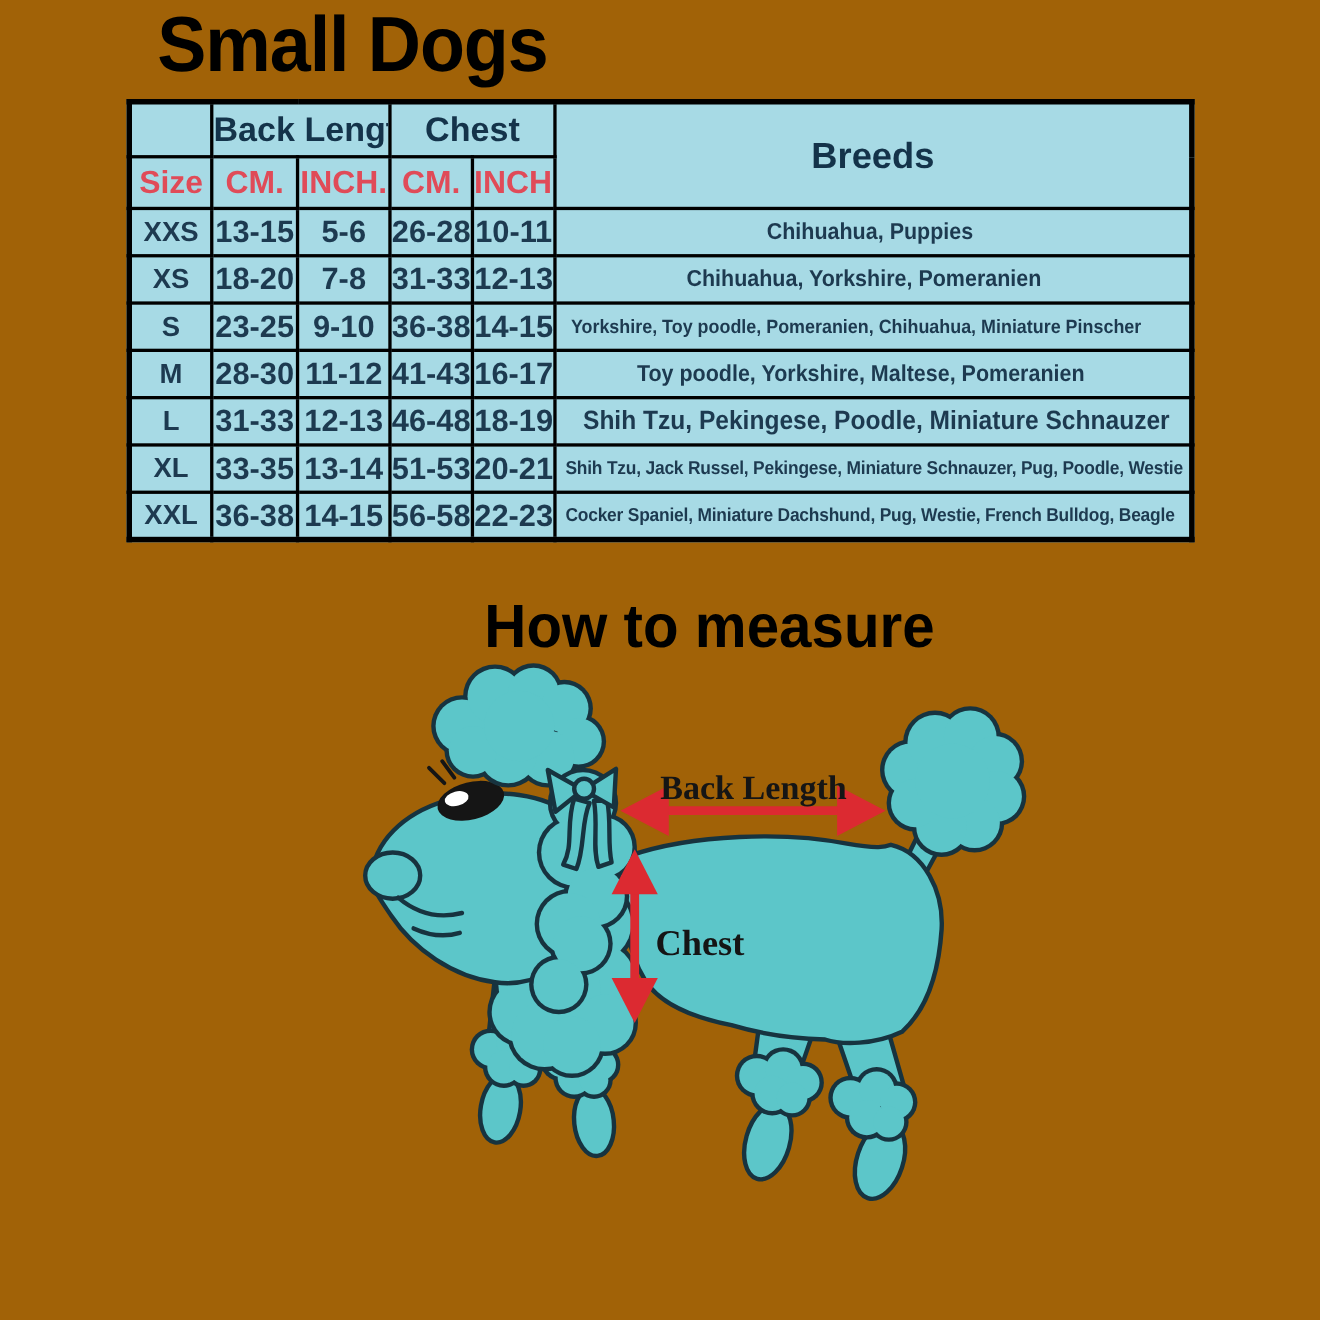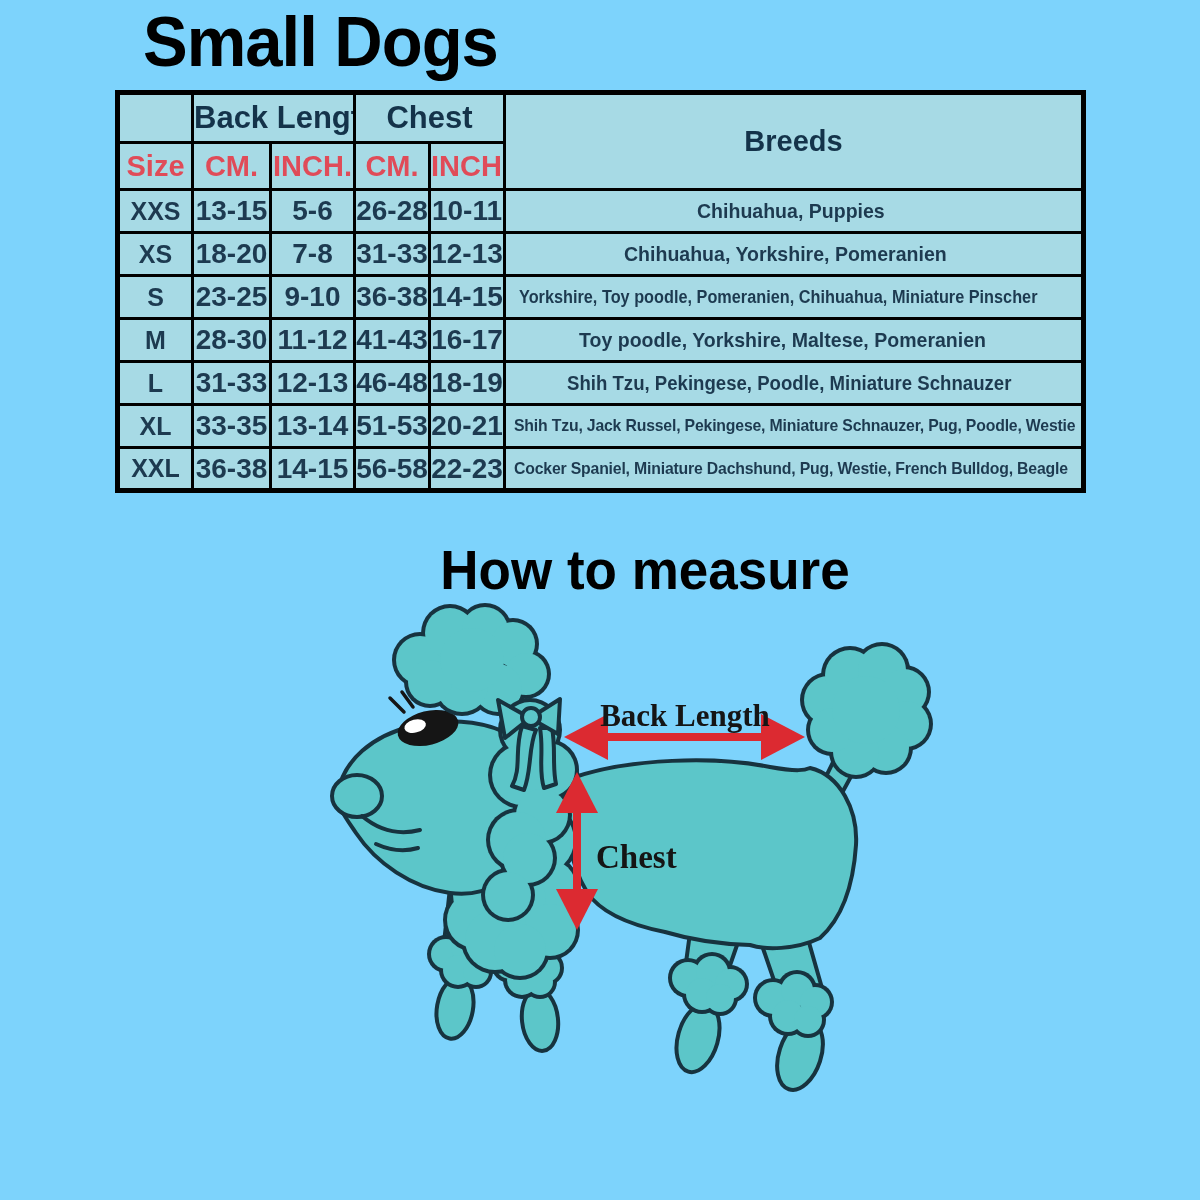--- a/index.html
+++ b/index.html
@@ -7,50 +7,50 @@
     --red-text:#e04b58;
     --cell-ink:#1d3a50;
     --dog-fill:#5cc6c9;
     --dog-outline:#17333f;
     --arrow-red:#dc2a31;
     --ink:#151515;
   }
   *{margin:0;padding:0;box-sizing:border-box;}
   html,body{background:#ffffff;}
   .page{
-    position:relative;width:1200px;height:1200px;background:#7dd3fc;overflow:hidden;
+    position:relative;width:1200px;height:1200px;background:#a16207;overflow:hidden;
     font-family:"Liberation Sans",sans-serif;
   }
   .main-title{
     position:absolute;left:143px;top:0px;
     font-size:67px;font-weight:800;letter-spacing:-1px;color:#000;
     transform:scaleY(1.06);transform-origin:0 0;
   }
   .size-table{
     position:absolute;left:115px;top:90px;width:966px;height:400px;
     border-collapse:collapse;table-layout:fixed;background:var(--table-bg);
   }
   .size-table td{
     border:3px solid #000;background:var(--table-bg);
     text-align:center;vertical-align:middle;overflow:hidden;white-space:nowrap;
   }
   .size-table{border:5px solid #000;}
   .size-table tr.hdr1 td{height:50px;}
   .size-table tr.hdr2 td{height:47px;}
   .size-table tr.data td{height:43px;}
   .group-hdr{font-size:31px;font-weight:700;color:#14334a;}
-  .breeds-hdr{font-size:29px;font-weight:700;color:#14334a;}
+  .breeds-hdr{font-size:33px;font-weight:700;color:#14334a;}
   .sub-hdr{font-size:29px;font-weight:700;color:var(--red-text);}
   .size-val{font-size:25px;font-weight:700;color:var(--cell-ink);}
   .num-val{font-size:28px;font-weight:700;color:var(--cell-ink);}
   .breeds-val{
     text-align:left;padding-left:8px;font-size:21px;font-weight:700;color:var(--cell-ink);
   }
   .breeds-val .squeeze{display:inline-block;transform:scaleX(.93);transform-origin:0 50%;}
-  tr.b-md .breeds-val{font-size:20px;padding-left:24px;}
+  tr.b-md .breeds-val{font-size:24px;padding-left:24px;}
   tr.b-s  .breeds-val{font-size:17.5px;}
   tr.b-xs .breeds-val{font-size:17px;letter-spacing:-.2px;}
   .measure-title{
     position:absolute;left:300px;top:538px;width:690px;text-align:center;
     font-size:53px;font-weight:800;color:#000;transform:scaleY(1.05);transform-origin:50% 0;
   }
   .dog-figure{position:absolute;left:300px;top:600px;width:800px;height:500px;}
   .dogfill{fill:var(--dog-fill);stroke:var(--dog-outline);stroke-width:4;stroke-linejoin:round;}
   .dogline{fill:none;stroke:var(--dog-outline);stroke-width:4;stroke-linecap:round;}
   .inkline{fill:none;stroke:var(--ink);stroke-width:3.5;stroke-linecap:round;}

